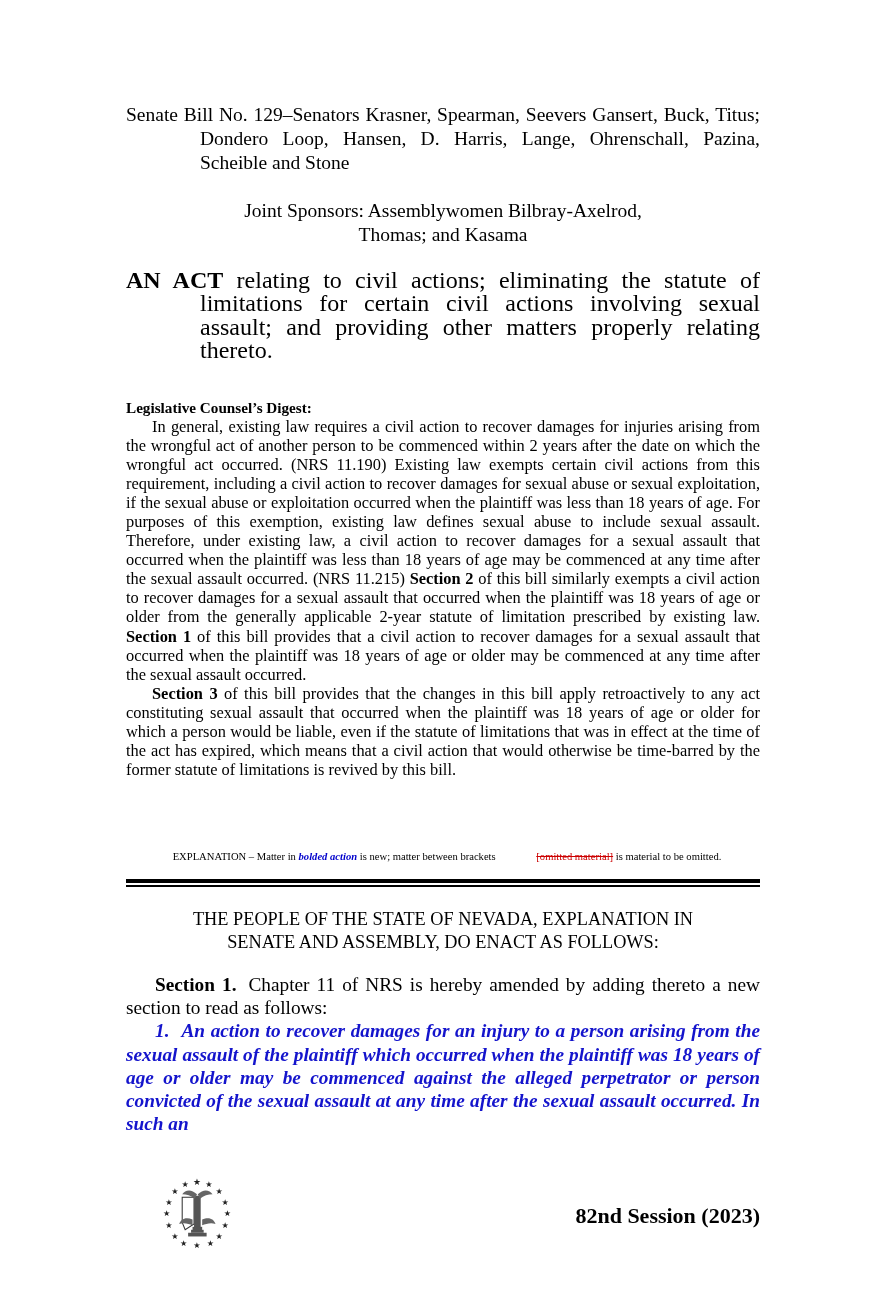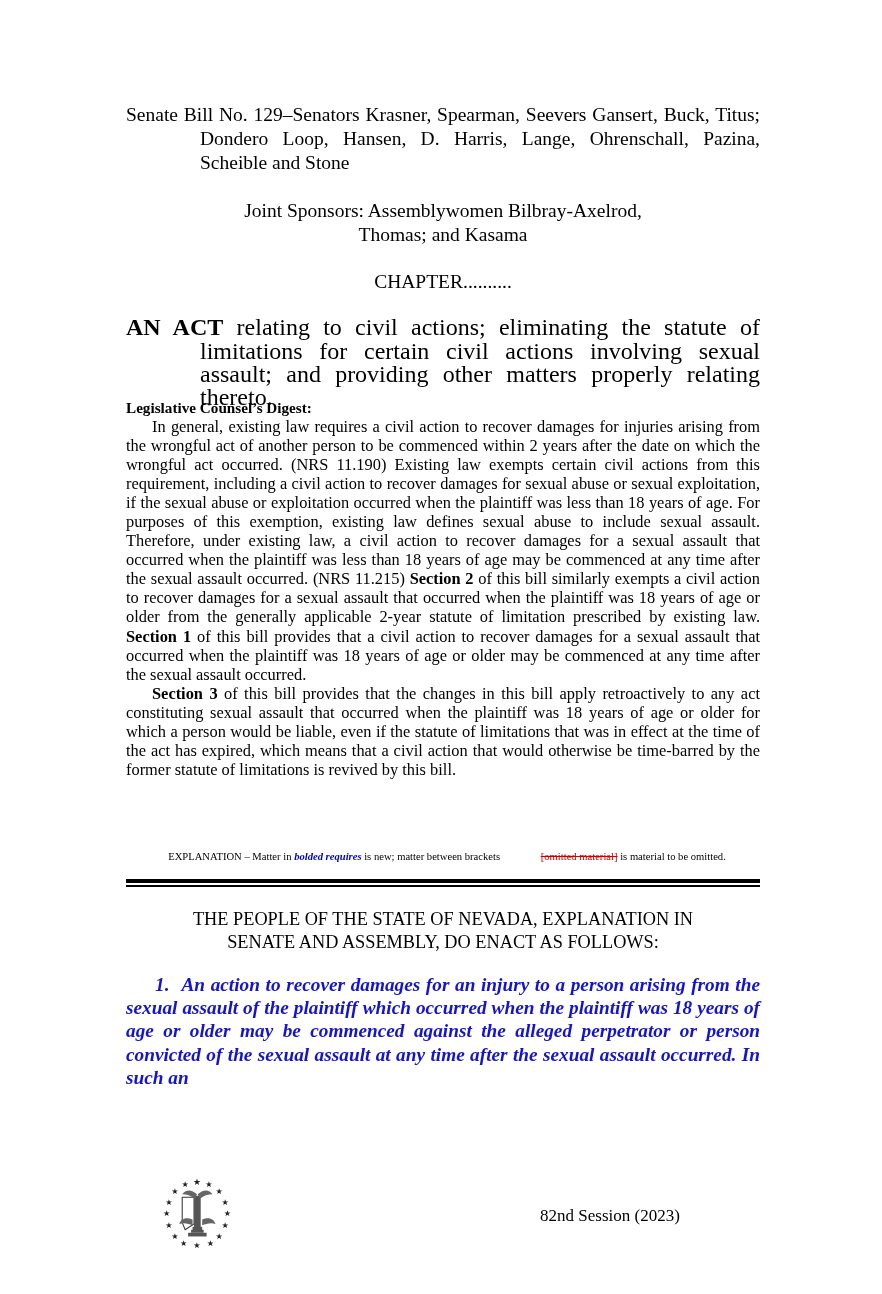--- a/index.html
+++ b/index.html
@@ -188,65 +188,66 @@
     left: 160px;
     top: 1178px;
     width: 74px;
     height: 74px;
   }
   .session {
     position: absolute;
     left: 460px;
     top: 1205px;
     width: 300px;
-    text-align: center;
-    font-size: 17px;
+    text-align: right;
+    font-size: 22px;
     line-height: 22px;
+    font-weight: bold;
   }
 </style>
 </head>
 <body>
 
 <div class="page">
 
   <div class="header-block">
     <p class="bill-heading"><span class="hang">Senate Bill No. 129–Senators Krasner, Spearman, Seevers Gansert, Buck, Titus; Dondero Loop, Hansen, D. Harris, Lange, Ohrenschall, Pazina, Scheible and Stone</span></p>
 
     <p class="joint-sponsors">
       <span>Joint Sponsors: Assemblywomen Bilbray-Axelrod,</span><br>
       <span>Thomas; and Kasama</span>
     </p>
 
-    <p class="chapter-line">CHAPTER..........</p>
 
     <p class="act-title"><span class="hang"><b>AN ACT</b> <span>relating to civil actions; eliminating the statute of limitations for certain civil actions involving sexual assault; and providing other matters properly relating thereto.</span></span></p>
   </div>
 
   <div class="digest-wrap">
     <div class="digest-title">Legislative Counsel’s Digest:</div>
 
     <p class="digest-p"><span>In general, existing law requires a civil action to recover damages for injuries arising from the wrongful act of another person to be commenced within 2 years after the date on which the wrongful act occurred. (NRS 11.190) Existing law exempts certain civil actions from this requirement, including a civil action to recover damages for sexual abuse or sexual exploitation, if the sexual abuse or exploitation occurred when the plaintiff was less than 18 years of age. For purposes of this exemption, existing law defines sexual abuse to include sexual assault. Therefore, under existing law, a civil action to recover damages for a sexual assault that occurred when the plaintiff was less than 18 years of age may be commenced at any time after the sexual assault occurred. (NRS 11.215) </span><b>Section 2</b><span> of this bill similarly exempts a civil action to recover damages for a sexual assault that occurred when the plaintiff was 18 years of age or older from the generally applicable 2-year statute of limitation prescribed by existing law. </span><b>Section 1</b><span> of this bill provides that a civil action to recover damages for a sexual assault that occurred when the plaintiff was 18 years of age or older may be commenced at any time after the sexual assault occurred.</span></p>
 
     <p class="digest-p"><b>Section 3</b><span> of this bill provides that the changes in this bill apply retroactively to any act constituting sexual assault that occurred when the plaintiff was 18 years of age or older for which a person would be liable, even if the statute of limitations that was in effect at the time of the act has expired, which means that a civil action that would otherwise be time-barred by the former statute of limitations is revived by this bill.</span></p>
   </div>
 
-  <div class="explanation"><span>EXPLANATION – Matter in </span><span class="expl-new">bolded requires</span><span> is new; matter between brackets </span><span class="expl-omit">[omitted material]</span><span> is material to be omitted.</span></div>
+  <div class="explanation"><span>EXPLANATION – Matter in </span><span class="expl-new">bolded action</span><span> is new; matter between brackets </span><span class="expl-omit">[omitted material]</span><span> is material to be omitted.</span></div>
 
   <div class="rule-wrap">
     <div class="rule-thick"></div>
     <div class="rule-gap"></div>
     <div class="rule-thin"></div>
   </div>
 
   <div class="enacting">
     <span>THE PEOPLE OF THE STATE OF NEVADA, EXPLANATION IN</span><br>
     <span>SENATE AND ASSEMBLY, DO ENACT AS FOLLOWS:</span>
   </div>
 
   <div class="body-wrap">
+    <p class="sec-p"><span class="sec-label">Section 1.</span><span class="sec-label-gap"></span><span>Chapter 11 of NRS is hereby amended by adding thereto a new section to read as follows:</span></p>
 
     <p class="new-text"><span>1.</span><span class="sec-label-gap"></span><span>An action to recover damages for an injury to a person arising from the sexual assault of the plaintiff which occurred when the plaintiff was 18 years of age or older may be commenced against the alleged perpetrator or person convicted of the sexual assault at any time after the sexual assault occurred. In such an</span></p>
   </div>
 
   <div class="seal">
     <svg viewBox="0 0 100 100" width="74" height="74" aria-hidden="true">
       <g fill="#222">
 
         <g id="stars">
           <text x="50" y="10" font-size="12" text-anchor="middle" font-family="DejaVu Sans, sans-serif">★</text>

